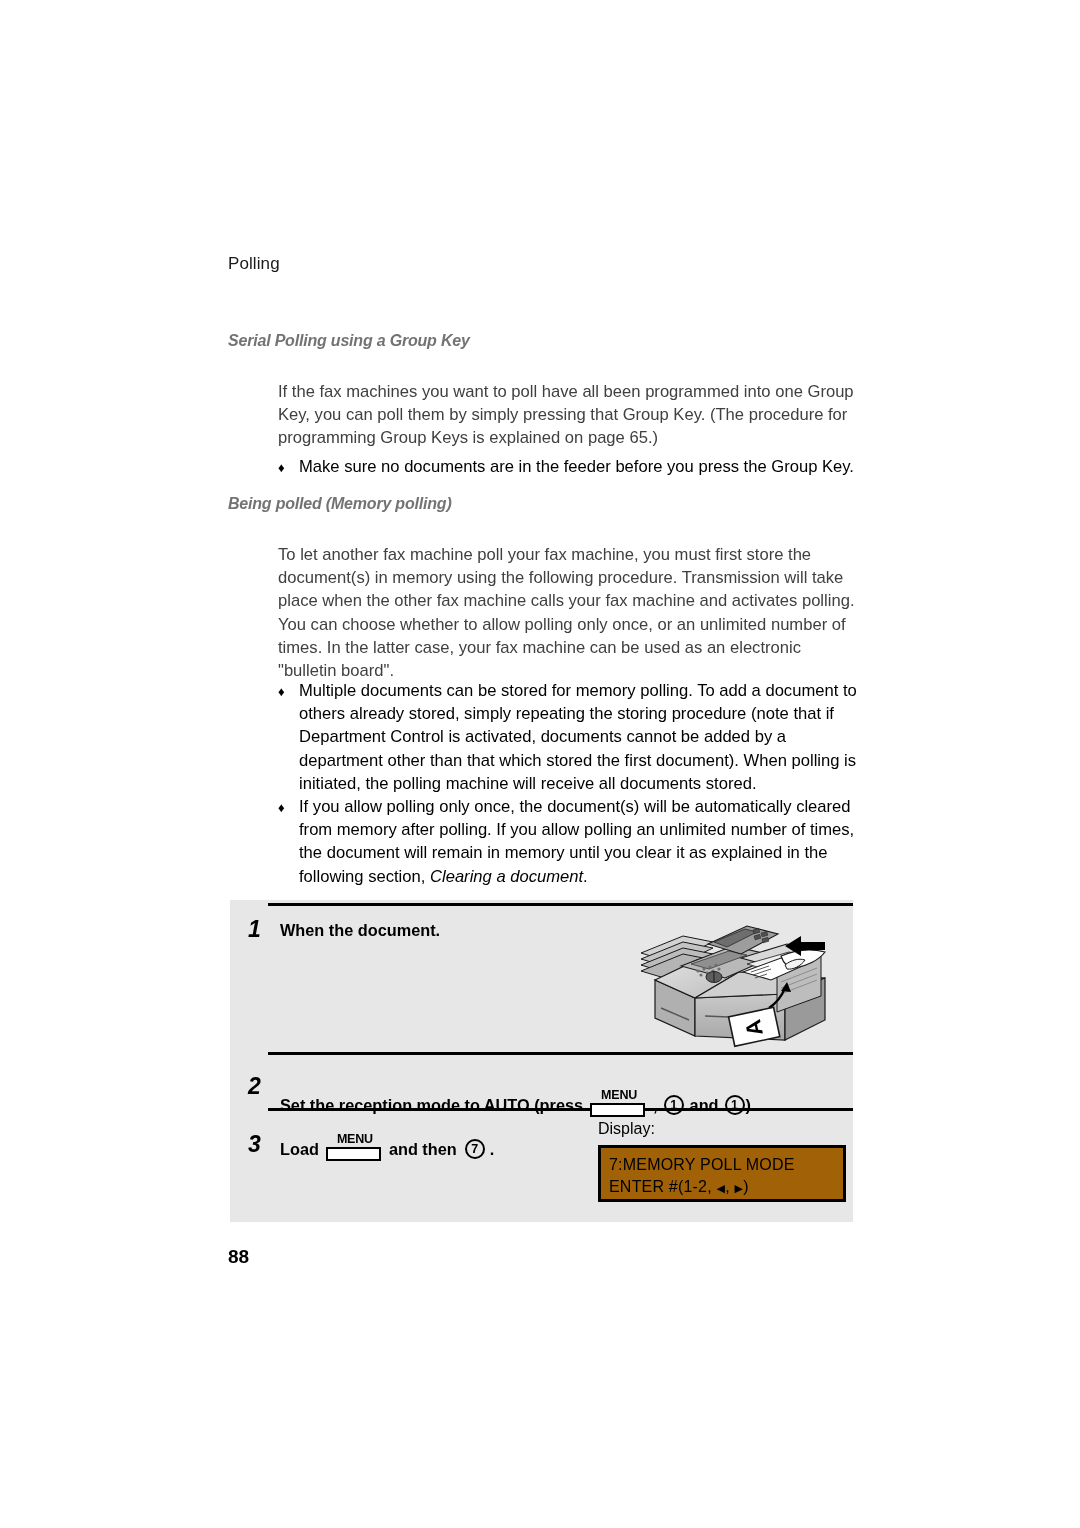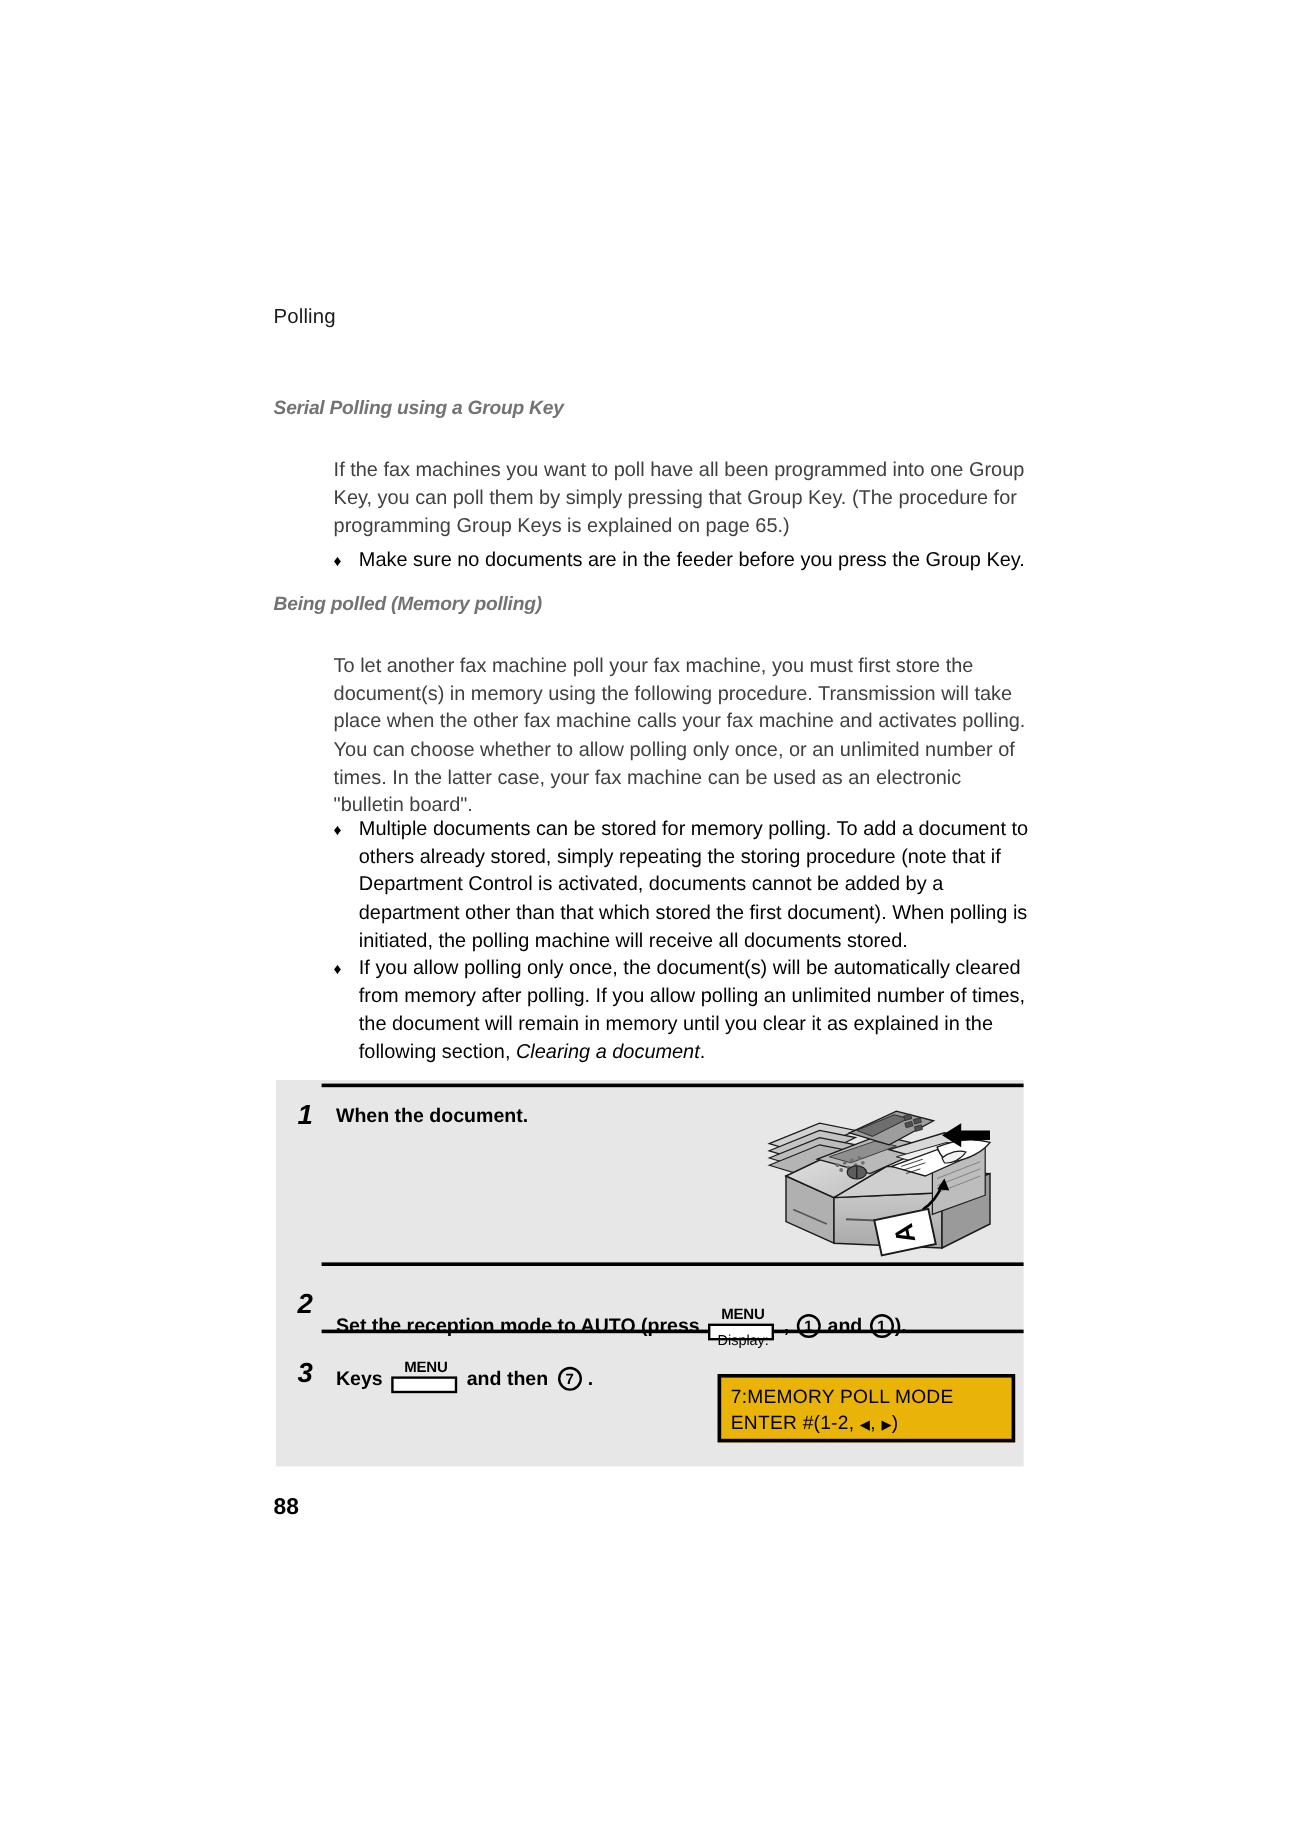--- a/index.html
+++ b/index.html
@@ -183,31 +183,31 @@
     font-weight: bold;
     box-sizing: border-box;
     margin: 0 1px;
     line-height: 1;
   }
 
   
   .display-label {
     position: absolute;
     left: 368px;
-    top: 210px;
-    font-size: 12px;
+    top: 220px;
+    font-size: 16px;
     font-weight: normal;
   }
   .display-panel {
     position: absolute;
     left: 368px;
     top: 245px;
     width: 248px;
     height: 57px;
-    background: #eab308;
+    background: #a16207;
     border: 3px solid #000;
     box-sizing: border-box;
     padding: 6px 0 0 8px;
   }
   .display-line {
     font-size: 16px;
     line-height: 22px;
     font-weight: normal;
     letter-spacing: 0.2px;
     white-space: nowrap;
@@ -374,21 +374,21 @@
       <span class="circle-key">1</span>
       <span style="width:5px"></span>
       <span>and</span>
       <span style="width:5px"></span>
       <span class="circle-key">1</span>
       <span>).</span>
     </div>
 
     <div class="step-num" id="step3-num">3</div>
     <div class="inline-row" id="step3-row">
-      <span>Keys</span>
+      <span>Load</span>
       <span class="menu-key">
         <span class="menu-label">MENU</span>
         <span class="menu-box"></span>
       </span>
       <span>and then</span>
       <span style="width:7px"></span>
       <span class="circle-key">7</span>
       <span style="width:4px"></span>
       <span>.</span>
     </div>

